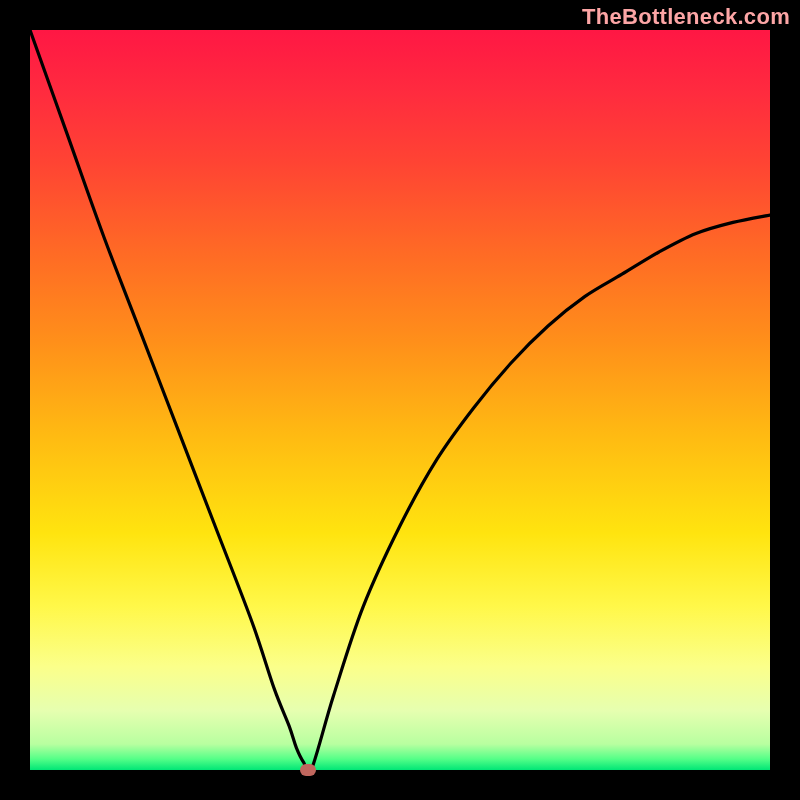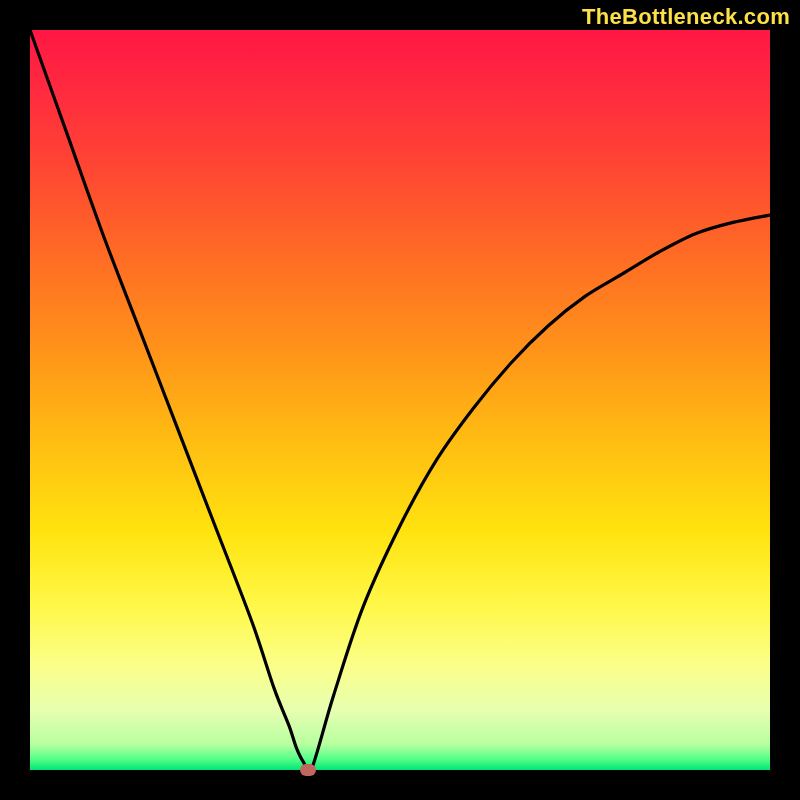--- a/index.html
+++ b/index.html
@@ -14,21 +14,21 @@
   .frame {
     position: relative;
     width: 800px;
     height: 800px;
     background: #000;
   }
   .watermark {
     position: absolute;
     top: 4px;
     right: 10px;
-    color: #fde047;
+    color: #fca5a5;
     font-size: 22px;
     font-weight: 600;
     letter-spacing: 0.3px;
     font-family: Arial, Helvetica, sans-serif;
     z-index: 5;
   }
   .plot {
     position: absolute;
     left: 30px;
     top: 30px;

